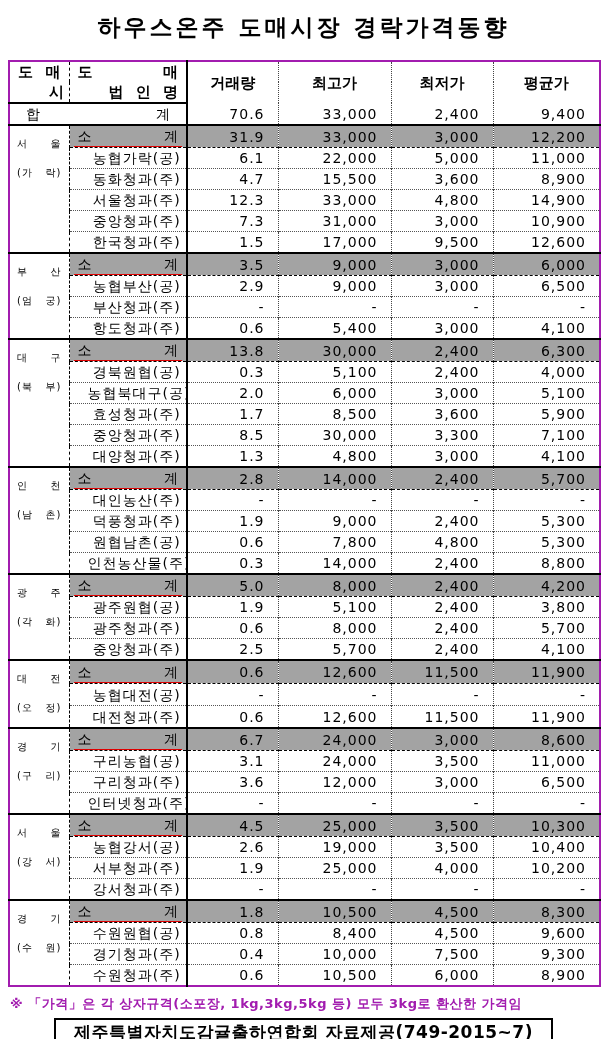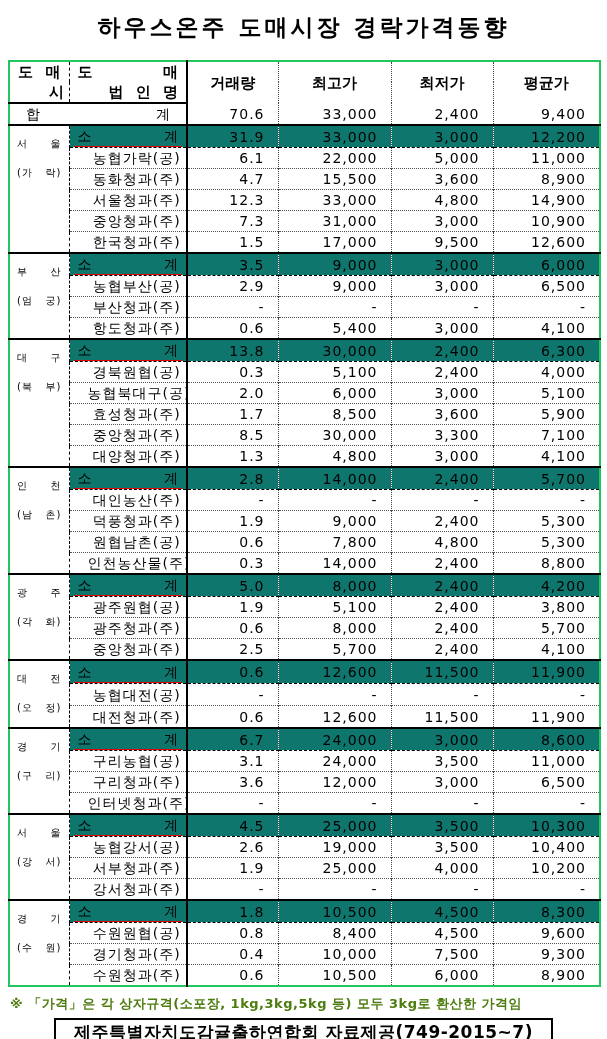--- a/index.html
+++ b/index.html
@@ -1,40 +1,40 @@
 <!DOCTYPE html>
 <html><head>
 <meta charset="utf-8">
 <style>
   html,body{margin:0;padding:0;background:#fff;}
   body{width:607px;height:1039px;font-family:"DejaVu Sans","Liberation Sans",sans-serif;color:#000;overflow:hidden;}
   .title{margin-top:12px;text-align:center;font-size:23px;font-weight:bold;letter-spacing:3px;}
   .meta{display:flex;justify-content:space-between;align-items:flex-end;margin:14px 9px 3px 9px;}
   .date{font-size:16px;font-weight:bold;letter-spacing:1px;}
   .unit{font-size:14px;font-weight:bold;letter-spacing:1px;}
-  table{border-collapse:collapse;table-layout:fixed;width:591px;margin:0 8px;border:2px solid #22c55e;}
+  table{border-collapse:collapse;table-layout:fixed;width:591px;margin:0 8px;border:2px solid #a21caf;}
   col.w1{width:60px}col.w2{width:118px}col.w3{width:91px}col.w4{width:113px}col.w5{width:102px}col.w6{width:107px}
   th,td{padding:0;font-size:14px;line-height:20px;height:20px;overflow:hidden;white-space:nowrap;}
   thead th{height:20px;font-weight:bold;font-size:15px;}
   thead tr.hrow2 th{border-bottom:2px solid #000;padding-left:31px;}
   .jl{display:block;margin:0 8px;text-align:justify;text-align-last:justify;}
   .c2{border-left:1px dashed #000;}
   .c3{border-left:2px solid #000;}
   .c4,.c5,.c6{border-left:1px dotted #444;}
   .num{text-align:right;padding-right:13px;letter-spacing:1px;}
   .name{text-align:center;padding-left:18px;letter-spacing:1px;}
   tr.rt-solid>td{border-top:2px solid #000;}
   tr.rt-dash>td{border-top:1px dashed #000;}
   tr.rt-dot>td{border-top:1px dotted #555;}
   td.market{vertical-align:top;}
   .mline{display:block;margin:8px 7px;text-align:justify;text-align-last:justify;font-size:10px;letter-spacing:1px;height:21px;}
-  .sub-bg{background:#0f766e;}
+  .sub-bg{background:#a3a3a3;}
   .sub-label{display:block;margin:0 4px;border-bottom:1px solid #e00000;text-align:justify;text-align-last:justify;padding:0 4px;}
   .total-label{display:block;margin:0 2px;text-align:justify;text-align-last:justify;padding:0 14px;}
-  .footnote{margin:8px 10px 5px 10px;color:#4d7c0f;font-weight:bold;font-size:13px;letter-spacing:0.5px;white-space:nowrap;}
+  .footnote{margin:8px 10px 5px 10px;color:#a21caf;font-weight:bold;font-size:13px;letter-spacing:0.5px;white-space:nowrap;}
   .provider-wrap{text-align:center;margin-top:4px;}
   .provider{display:inline-block;border:2px solid #000;font-weight:bold;font-size:17px;letter-spacing:0.5px;padding:1px 18px;}
 </style>
 </head>
 <body>
 
 <div class="title">하우스온주 도매시장 경락가격동향</div>
 
 <div class="meta">
 </div>

